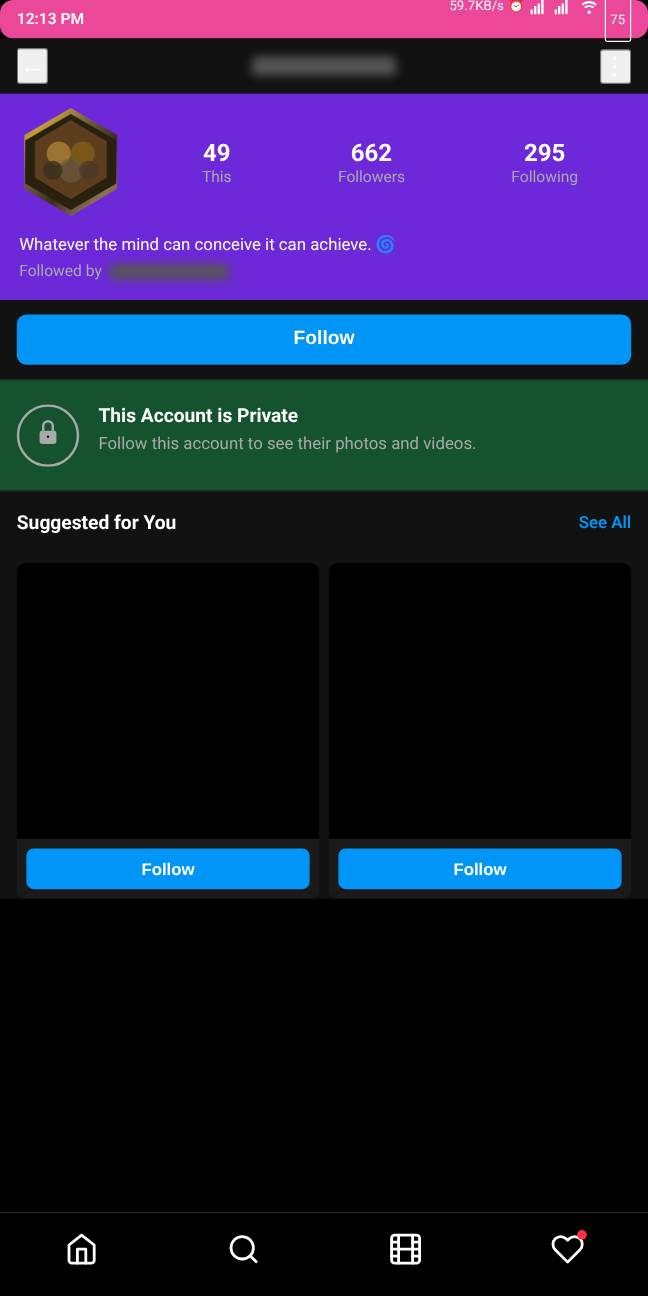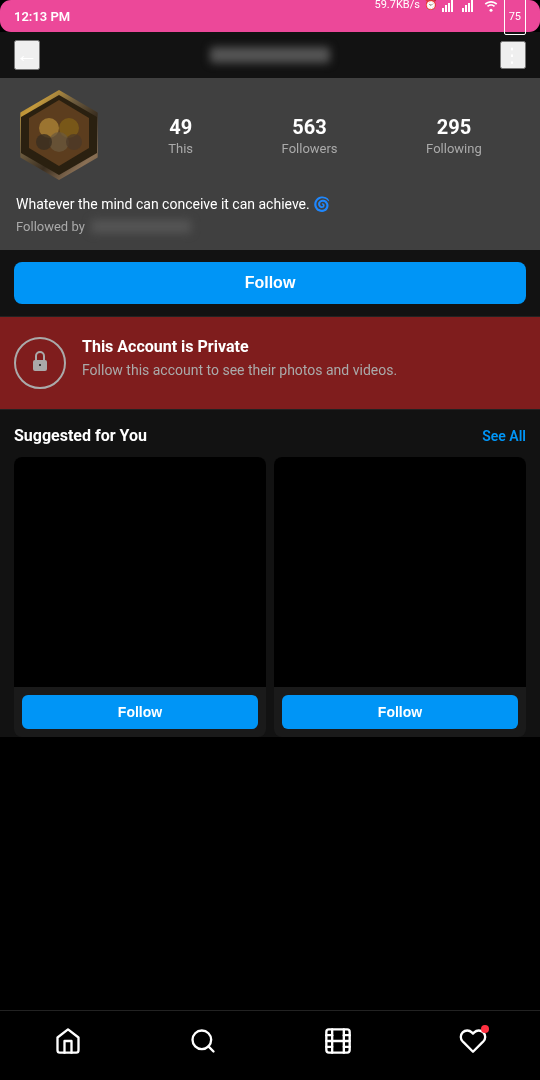--- a/index.html
+++ b/index.html
@@ -63,21 +63,21 @@
     }
     .nav-center {
       display: flex;
       flex-direction: column;
       align-items: center;
       gap: 4px;
     }
 
     
     .profile-section {
-      background: #404040;
+      background: #6d28d9;
       padding: 12px 14px 16px;
     }
     .profile-top {
       display: flex;
       align-items: center;
       gap: 20px;
     }
     .avatar-container {
       width: 90px;
       height: 90px;
@@ -152,21 +152,21 @@
       border-radius: 8px;
       color: #fff;
       font-size: 16px;
       font-weight: 600;
       padding: 12px;
       cursor: pointer;
     }
 
     
     .private-section {
-      background: #7f1d1d;
+      background: #14532d;
       padding: 20px 14px;
       display: flex;
       align-items: flex-start;
       gap: 16px;
       border-top: 1px solid #222;
     }
     .lock-icon-container {
       width: 52px;
       height: 52px;
       border-radius: 50%;
@@ -198,21 +198,21 @@
     
     .suggested-section {
       background: #121212;
       padding: 16px 14px 0;
       border-top: 1px solid #222;
     }
     .suggested-header {
       display: flex;
       justify-content: space-between;
       align-items: center;
-      margin-bottom: 12px;
+      margin-bottom: 24px;
     }
     .suggested-title {
       font-size: 16px;
       font-weight: 700;
       color: #fff;
     }
     .see-all {
       font-size: 14px;
       color: #0095F6;
       font-weight: 600;
@@ -335,21 +335,21 @@
         </svg>
       </div>
     </div>
 
     <div class="stats-row">
       <div class="stat-item">
         <span class="stat-number">49</span>
         <span class="stat-label">This</span>
       </div>
       <div class="stat-item">
-        <span class="stat-number">563</span>
+        <span class="stat-number">662</span>
         <span class="stat-label">Followers</span>
       </div>
       <div class="stat-item">
         <span class="stat-number">295</span>
         <span class="stat-label">Following</span>
       </div>
     </div>
   </div>
 
   <div class="bio-section">

